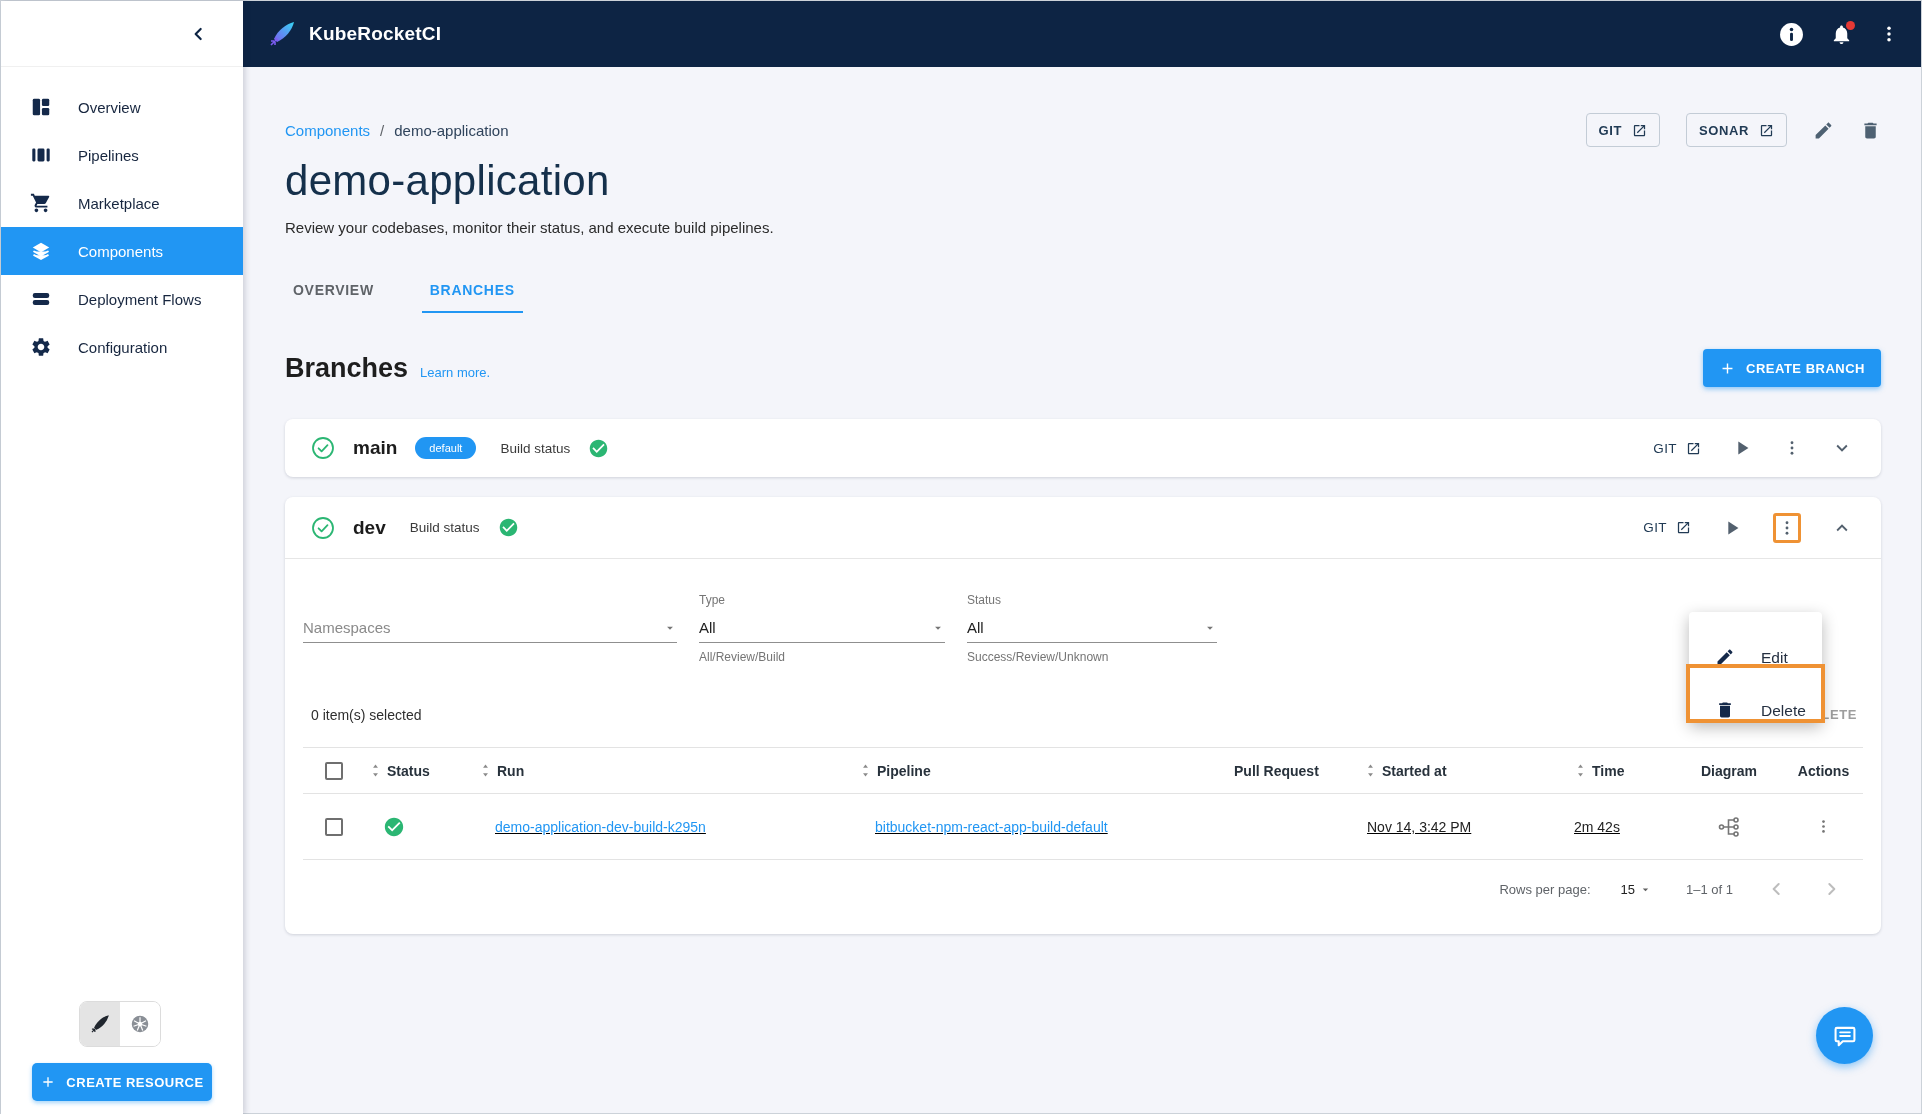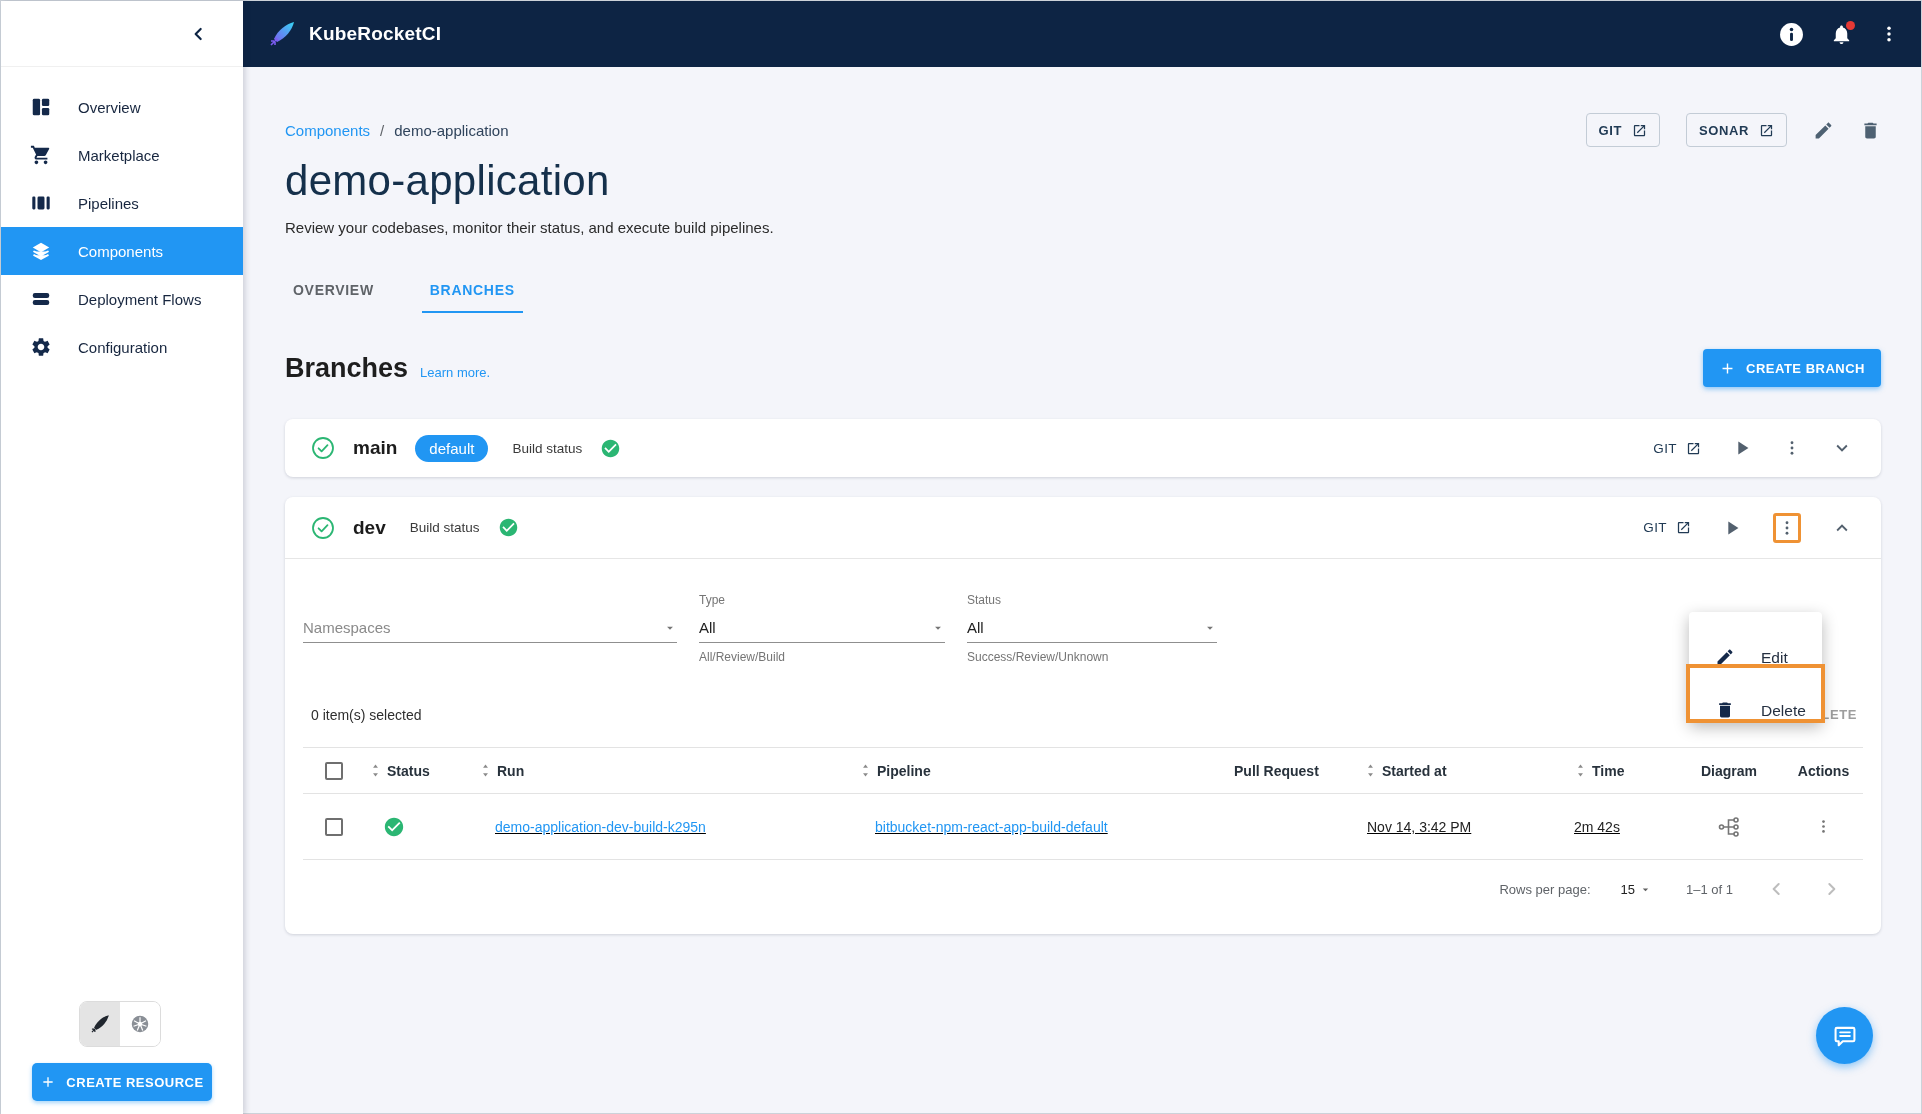--- a/index.html
+++ b/index.html
@@ -63,21 +63,21 @@
   .learn-more { font-size:13px; font-weight:normal; color:#2196f3; cursor:pointer; }
   .btn-primary { display:flex; align-items:center; gap:10px; background:#2196f3; color:#fff; border:none; border-radius:4px;
                  height:38px; padding:0 16px; font-size:13px; font-weight:bold; letter-spacing:.5px; cursor:pointer;
                  box-shadow:0 2px 5px rgba(33,150,243,.5); font-family:inherit; }
 
   .card { background:#fff; border-radius:8px; box-shadow:0 1px 3px rgba(40,50,70,.18); }
   .branch-card { margin-top:32px; }
   .branch-row { height:58px; display:flex; align-items:center; justify-content:space-between; padding:0 28px 0 26px; }
   .branch-left { display:flex; align-items:center; gap:18px; }
   .branch-name { font-size:19px; font-weight:bold; color:#1c1c1c; }
-  .chip { background:#2196f3; color:#fff; font-size:15px; border-radius:14px; padding:5px 14px; }
+  .chip { background:#2196f3; color:#fff; font-size:11px; border-radius:14px; padding:5px 14px; }
   .build-label { font-size:13.5px; color:#3a3a3a; margin-left:6px; }
   .branch-right { display:flex; align-items:center; gap:30px; }
   .git-link { display:flex; align-items:center; gap:9px; color:#213b55; font-size:13.5px; letter-spacing:.4px; cursor:pointer; }
   .row-iconbtn { background:none; border:none; cursor:pointer; display:flex; color:#53606e; }
   .dev-card { margin-top:20px; position:relative; padding-bottom:16px; }
   .dev-row { height:62px; border-bottom:1px solid #e6e6e6; }
   .hl-box { border:3px solid #ef9234; border-radius:3px; padding:3px 2px; display:flex; }
 
   
   .ctx-menu { position:absolute; top:115px; right:59px; width:133px; background:#fff; border-radius:4px;
@@ -177,31 +177,31 @@
       <div class="nav-item">
         <svg width="22" height="22" viewBox="0 0 24 24">
             <rect x="3" y="3" width="8" height="18" rx="1.5" fill="#14294a"></rect>
             <rect x="13" y="3" width="8" height="8" rx="1.5" fill="#14294a"></rect>
             <rect x="13" y="13" width="8" height="8" rx="1.5" fill="#14294a"></rect>
           </svg>
         <span>Overview</span>
       </div>
       <div class="nav-item">
         <svg width="22" height="22" viewBox="0 0 24 24">
-            <path fill="#14294a" d="M7 18c-1.1 0-1.99.9-1.99 2S5.9 22 7 22s2-.9 2-2-.9-2-2-2zM1 2v2h2l3.6 7.59-1.35 2.45c-.16.28-.25.61-.25.96 0 1.1.9 2 2 2h12v-2H7.42c-.14 0-.25-.11-.25-.25l.03-.12.9-1.63h7.45c.75 0 1.41-.41 1.75-1.03l3.58-6.49c.08-.14.12-.31.12-.49 0-.55-.45-1-1-1H5.21l-.94-2H1zm16 16c-1.1 0-1.99.9-1.99 2s.89 2 1.99 2 2-.9 2-2-.9-2-2-2z"></path>
-          </svg>
-        <span>Marketplace</span>
-      </div>
-      <div class="nav-item">
-        <svg width="22" height="22" viewBox="0 0 24 24">
             <rect x="2.5" y="5" width="3.4" height="14" rx="1.2" fill="#14294a"></rect>
             <rect x="8.2" y="5" width="7.6" height="14" rx="1.5" fill="#14294a"></rect>
             <rect x="18.1" y="5" width="3.4" height="14" rx="1.2" fill="#14294a"></rect>
           </svg>
         <span>Pipelines</span>
+      </div>
+      <div class="nav-item">
+        <svg width="22" height="22" viewBox="0 0 24 24">
+            <path fill="#14294a" d="M7 18c-1.1 0-1.99.9-1.99 2S5.9 22 7 22s2-.9 2-2-.9-2-2-2zM1 2v2h2l3.6 7.59-1.35 2.45c-.16.28-.25.61-.25.96 0 1.1.9 2 2 2h12v-2H7.42c-.14 0-.25-.11-.25-.25l.03-.12.9-1.63h7.45c.75 0 1.41-.41 1.75-1.03l3.58-6.49c.08-.14.12-.31.12-.49 0-.55-.45-1-1-1H5.21l-.94-2H1zm16 16c-1.1 0-1.99.9-1.99 2s.89 2 1.99 2 2-.9 2-2-.9-2-2-2z"></path>
+          </svg>
+        <span>Marketplace</span>
       </div>
       <div class="nav-item active">
         <svg width="22" height="22" viewBox="0 0 24 24">
             <path fill="#fff" d="M12 3 L21 8.2 12 13.4 3 8.2 Z"></path>
             <path class="stroke-part" d="M4.5 12.5 L12 16.8 19.5 12.5 M4.5 16.5 L12 20.8 19.5 16.5" stroke="#fff" stroke-width="2" fill="none" stroke-linecap="round" stroke-linejoin="round"></path>
           </svg>
         <span>Components</span>
       </div>
       <div class="nav-item">
         <svg width="22" height="22" viewBox="0 0 24 24">

